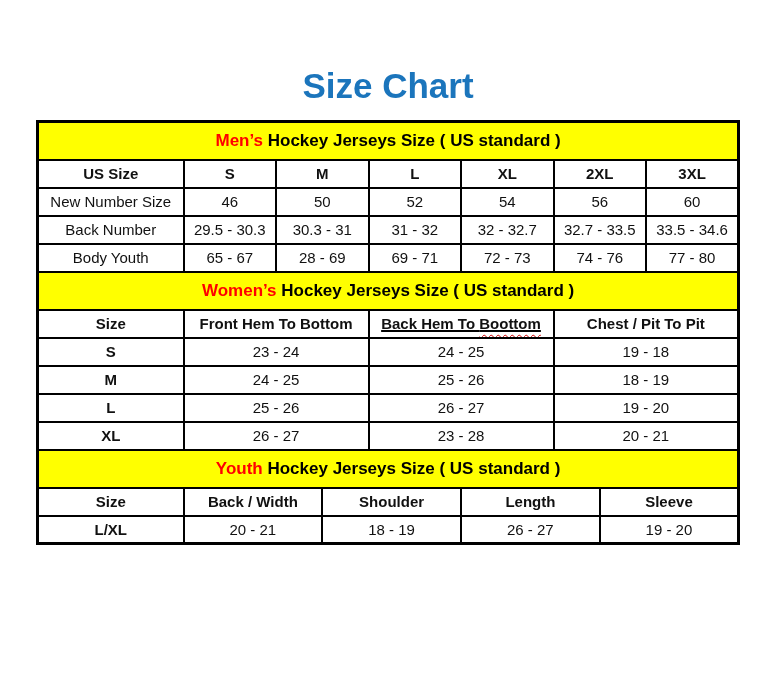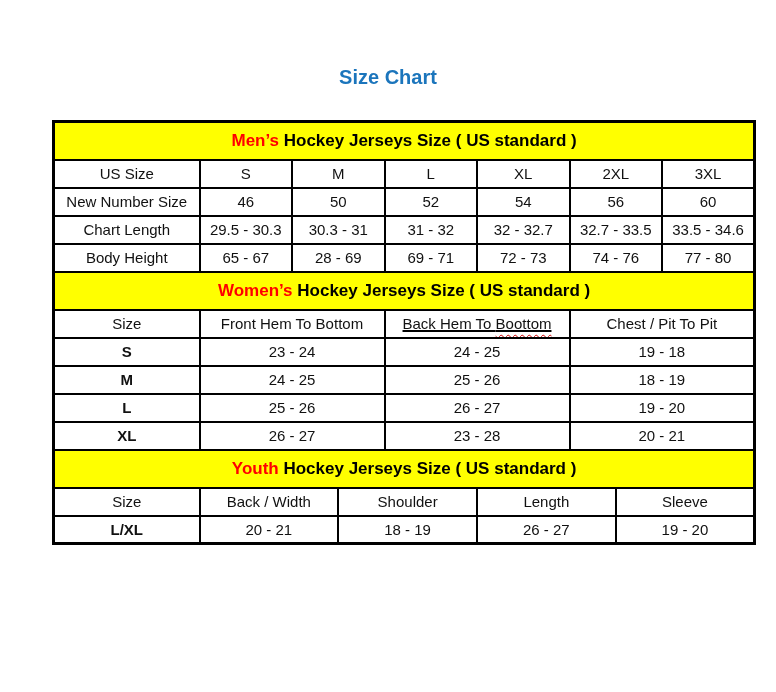--- a/index.html
+++ b/index.html
@@ -14,45 +14,45 @@
     font-family: "Liberation Sans", "DejaVu Sans", sans-serif;
     color: #111111;
   }
   .page-title {
     position: absolute;
     top: 66px;
     left: 0;
     width: 100%;
     margin: 0;
     text-align: center;
-    font-size: 20px;
+    font-size: 35px;
     font-weight: 700;
     color: #1b75bc;
   }
   .chart-wrap {
     position: absolute;
-    left: 52px;
+    left: 36px;
     top: 120px;
   }
   table.size-chart {
     border-collapse: collapse;
     table-layout: fixed;
     width: 701px;
     border: 3px solid #000000;
   }
   .size-chart th, .size-chart td {
     border: 2px solid #000000;
     text-align: center;
     vertical-align: middle;
     padding: 0 2px;
     font-size: 15px;
     overflow: hidden;
     white-space: nowrap;
   }
-  .size-chart th { font-weight: 400; }
+  .size-chart th { font-weight: 700; }
   .size-chart td { font-weight: 400; }
   tr.band-row { height: 38px; }
   tr.head-row, tr.data-row { height: 28px; }
   td.band {
     background: #ffff00;
     font-weight: 700;
     font-size: 17px;
     color: #000000;
   }
   .hl-red { color: #ff0000; }
@@ -110,30 +110,30 @@
       <tr class="data-row">
         <td>New Number Size</td>
         <td colspan="2">46</td>
         <td colspan="2">50</td>
         <td colspan="2">52</td>
         <td colspan="2">54</td>
         <td colspan="2">56</td>
         <td colspan="2">60</td>
       </tr>
       <tr class="data-row">
-        <td>Chart Length</td>
+        <td>Back Number</td>
         <td colspan="2">29.5 - 30.3</td>
         <td colspan="2">30.3 - 31</td>
         <td colspan="2">31 - 32</td>
         <td colspan="2">32 - 32.7</td>
         <td colspan="2">32.7 - 33.5</td>
         <td colspan="2">33.5 - 34.6</td>
       </tr>
       <tr class="data-row">
-        <td>Body Height</td>
+        <td>Body Youth</td>
         <td colspan="2">65 - 67</td>
         <td colspan="2">28 - 69</td>
         <td colspan="2">69 - 71</td>
         <td colspan="2">72 - 73</td>
         <td colspan="2">74 - 76</td>
         <td colspan="2">77 - 80</td>
       </tr>
 
       <tr class="band-row">
         <td class="band" colspan="13"><span class="hl-red">Women’s</span><span> Hockey Jerseys Size ( US standard )</span></td>

